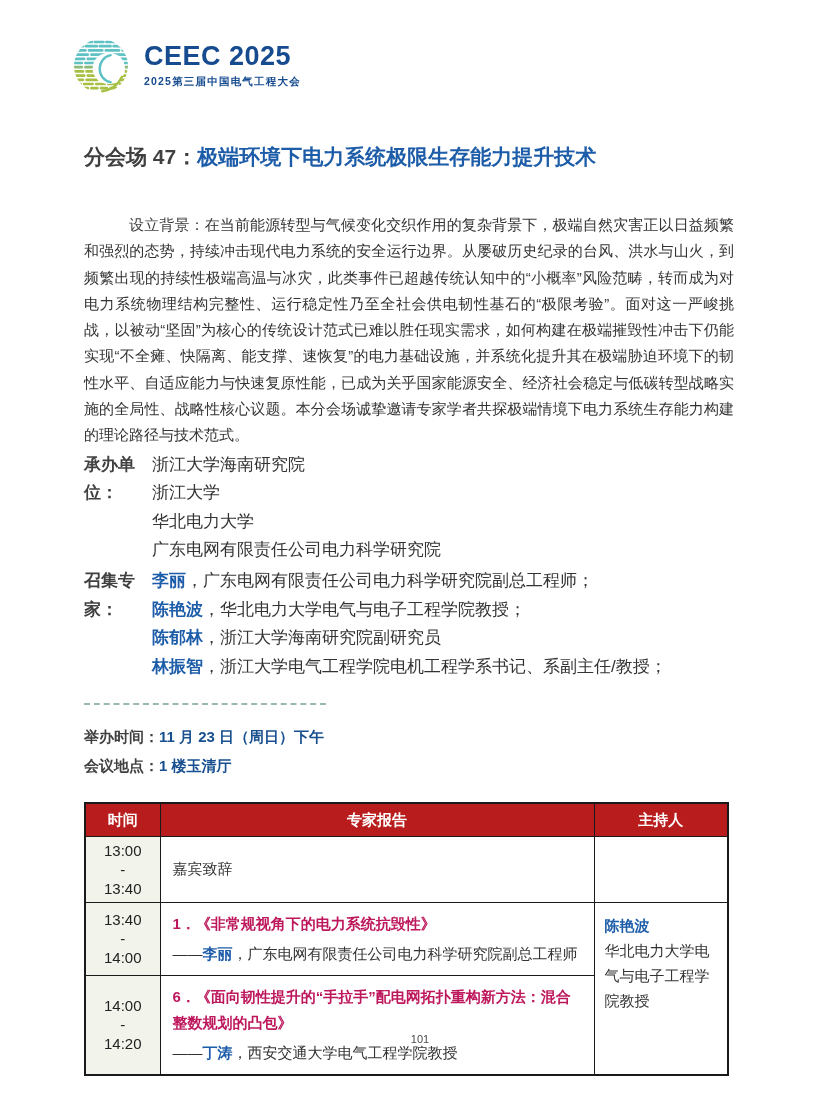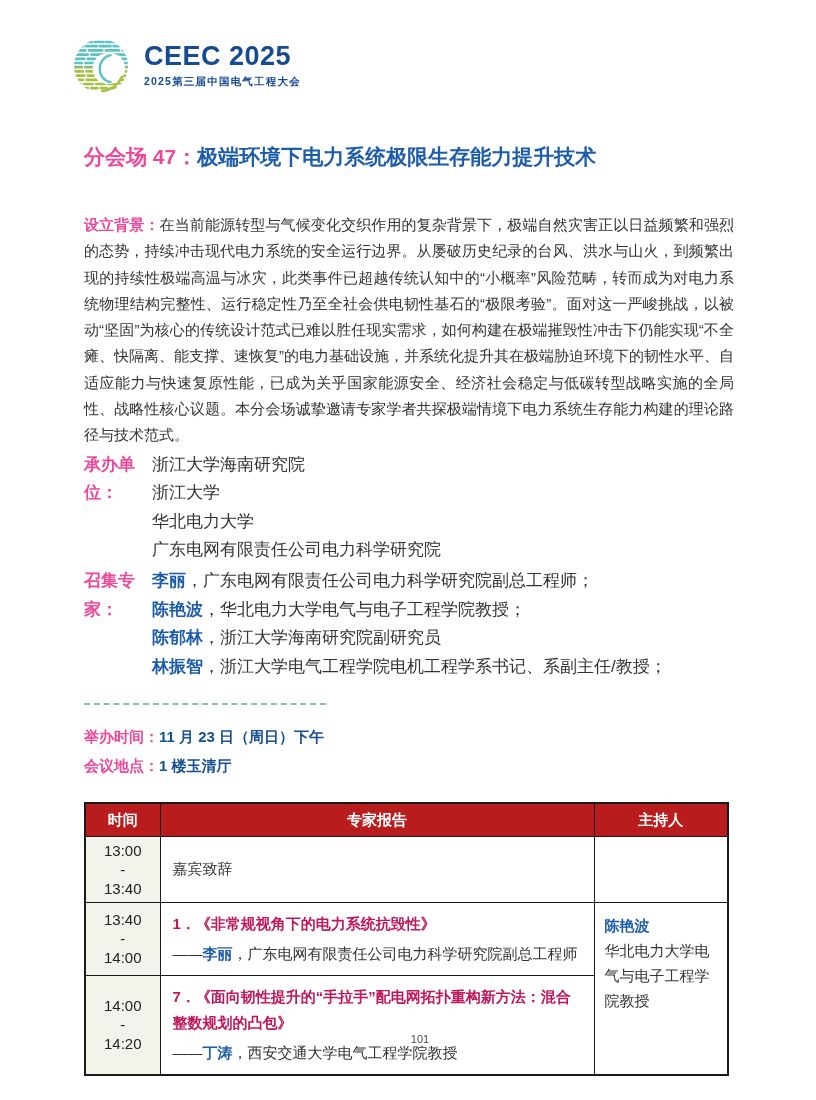--- a/index.html
+++ b/index.html
@@ -17,25 +17,25 @@
   .logo-wrap { position:absolute; top:36px; left:70px; display:flex; align-items:center; }
   .logo-mark { width:62px; height:60px; }
   .logo-text { margin-left:12px; display:flex; flex-direction:column; }
   .logo-title { color:#164b8f; font-weight:bold; font-size:27px; letter-spacing:0.5px; line-height:1; }
   .logo-sub { color:#164b8f; font-weight:bold; font-size:10.5px; letter-spacing:1.2px; margin-top:5px; }
 
   
   .content { position:absolute; left:84px; top:142px; width:650px; }
 
   .session-title { font-size:21px; line-height:30px; }
-  .t-teal { color:#ec4899; font-weight:bold; }
+  .t-teal { color:#404040; font-weight:bold; }
   .t-navy { color:#1d5ca8; font-weight:bold; }
 
   .para { margin-top:40px; font-size:15px; line-height:26.3px; text-align:justify; color:#333; }
-  .para .t-teal { font-weight:bold; }
+  .para .t-teal { font-weight:normal;margin-left:45px; }
 
   .info-row { display:flex; margin-top:2px; font-size:17px; line-height:28.6px; }
   .info-label { flex:0 0 68px; }
   .info-values { flex:1; }
   .conv-item .name { color:#1d5ca8; font-weight:bold; }
 
   .dash-sep { margin-top:22px; width:242px; border-top:2px dashed #9ab8b2; }
 
   .when-where { margin-top:18px; font-size:15px; line-height:28.5px; }
   .when-where .val { color:#174f8f; font-weight:bold; }
@@ -168,21 +168,21 @@
           <div>华北电力大学电气与电子工程学院教授</div>
         </td>
       </tr>
       <tr class="r3">
         <td class="time">
           <div>14:00</div>
               <div>-</div>
               <div>14:20</div>
         </td>
         <td class="talk">
-          <div class="talk-title">7．《面向韧性提升的“手拉手”配电网拓扑重构新方法：混合整数规划的凸包》</div>
+          <div class="talk-title">6．《面向韧性提升的“手拉手”配电网拓扑重构新方法：混合整数规划的凸包》</div>
           <div class="talk-speaker"><span>——</span><span class="name">丁涛</span><span>，西安交通大学电气工程学院教授</span></div>
         </td>
       </tr>
     </tbody>
       </table>
 
   </div>
 
   <div class="page-num">101</div>
 

